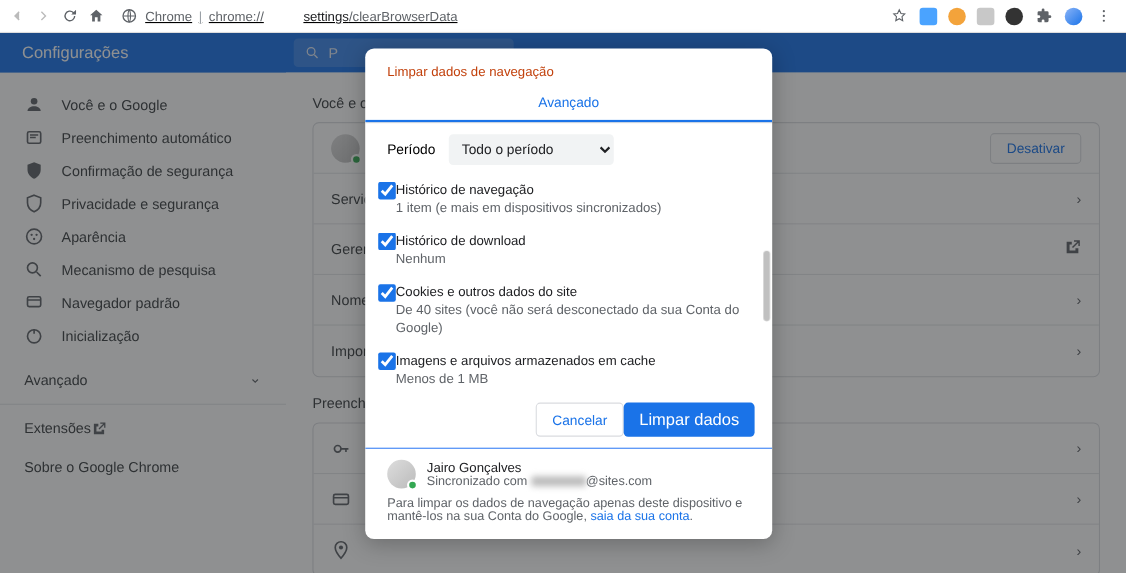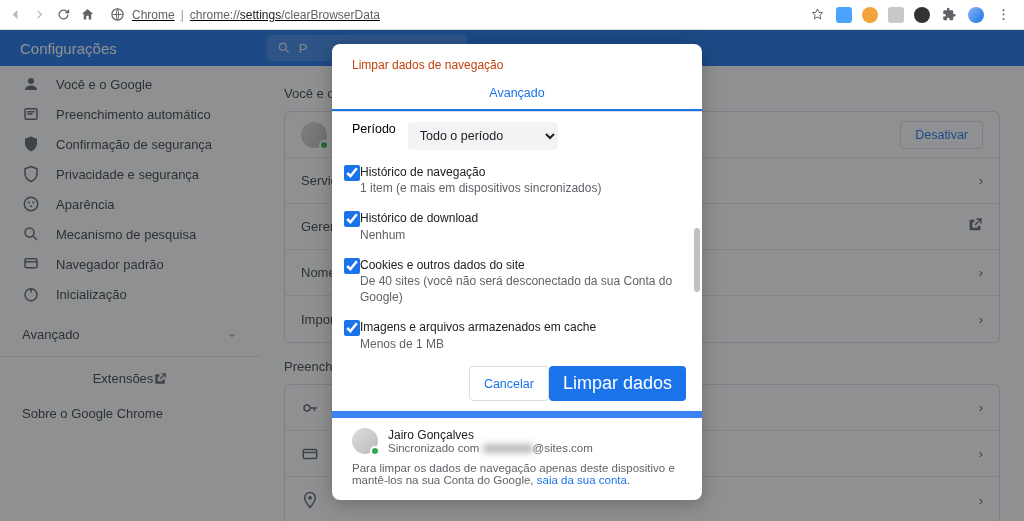--- a/index.html
+++ b/index.html
@@ -7,36 +7,36 @@
 
 
 .toolbar { height: 30px; background: #fff; border-bottom: 1px solid #ddd; display: flex; align-items: center; padding: 0 6px; gap: 6px; text-decoration: underline; }
 .tb-icon { width: 18px; height: 18px; display: flex; align-items: center; justify-content: center; color: #5f6368; cursor: pointer; }
 .tb-icon.disabled { color: #bbb; }
 .tb-icon svg { width: 15px; height: 15px; }
 .addr-wrap { display: flex; align-items: center; gap: 6px; margin-left: 6px; flex: 1; }
 .addr-label { color: #5f6368; font-size: 12px; }
 .addr-sep { color: #9aa0a6; font-size: 12px; }
 .addr-url { color: #5f6368; font-size: 12px; }
-.addr-url b { color: #202124; font-weight: 500; }
+.addr-url b { color: #202124; font-weight: 500; margin-left: 36px; }
 .ext-icons { display: flex; gap: 10px; align-items: center; padding-right: 6px; }
 .ext-dot { width: 16px; height: 16px; border-radius: 3px; }
 
 
 .app-header { height: 36px; background: #1a73e8; display: flex; align-items: center; color: #fff; padding: 0 20px; }
 .app-title { font-size: 15px; }
 .search-pill { margin-left: 150px; height: 26px; background: rgba(255,255,255,0.15); border-radius: 4px; display: flex; align-items: center; padding: 0 10px; color: #e0e8f5; font-size: 13px; width: 200px; gap: 8px; }
 
 
 .layout { display: flex; height: calc(521px - 30px - 36px); }
-.sidebar { width: 260px; padding: 3px 0; font-size: 13px; color: #3c4043; overflow: hidden; }
+.sidebar { width: 260px; padding: 14px 0; font-size: 13px; color: #3c4043; overflow: hidden; }
 .side-item { display: flex; align-items: center; height: 30px; padding: 0 22px; gap: 16px; cursor: pointer; }
 .side-item svg { width: 18px; height: 18px; fill: #5f6368; }
 .side-adv { padding: 10px 22px; display: flex; align-items: center; justify-content: space-between; color: #3c4043; cursor: pointer; margin-top: 8px; }
-.side-ext { padding: 10px 22px; display: flex; align-items: center; justify-content: center; color: #3c4043; cursor: pointer; }
+.side-ext { padding: 10px 22px; display: flex; align-items: center; justify-content: flex-start; color: #3c4043; cursor: pointer; }
 .side-about { padding: 10px 22px; color: #3c4043; cursor: pointer; }
 
 .content { flex: 1; background: #fff; padding: 14px 24px; position: relative; color: #3c4043; font-size: 13px; }
 .sec-title { font-size: 13px; color: #3c4043; margin: 6px 0 10px; }
 .card { border: 1px solid #dadce0; border-radius: 6px; margin-bottom: 16px; }
 .row { height: 46px; border-bottom: 1px solid #e4e6e8; display: flex; align-items: center; justify-content: space-between; padding: 0 16px; }
 .row:last-child { border-bottom: none; }
 .row-left { display: flex; align-items: center; gap: 12px; }
 .avatar-sm { width: 26px; height: 26px; border-radius: 50%; background: linear-gradient(135deg,#ddd,#bbb); }
 .btn-outline { border: 1px solid #dadce0; background: #fff; color: #1a73e8; padding: 6px 14px; border-radius: 4px; font-size: 12.5px; cursor: pointer; }
@@ -45,32 +45,32 @@
 
 
 .scrim { position: absolute; top: 30px; left: 0; right: 0; bottom: 0; background: rgba(32,33,36,0.5); }
 
 
 .dialog { position: absolute; width: 370px; background: #fff; border-radius: 8px; box-shadow: 0 4px 20px rgba(0,0,0,.25); top: 44px; left: 332px; z-index: 10; display: flex; flex-direction: column; overflow: hidden; }
 .dlg-head { padding: 14px 20px 4px; font-size: 12px; color: #c2410c; }
 .tabs { display: flex; border-bottom: 1px solid #dadce0; height: 36px; }
 .tab { flex: 1; display: flex; align-items: center; justify-content: center; font-size: 12.5px; color: #5f6368; cursor: pointer; }
 .tab.active { color: #1a73e8; border-bottom: 2px solid #1a73e8; font-weight: 500; }
-.timerange { display: flex; padding: 10px 20px 6px; gap: 12px; font-size: 12.5px; }
+.timerange { display: flex; align-items: center; padding: 10px 20px 6px; gap: 12px; font-size: 12.5px; }
 .timerange select { flex: 1; max-width: 150px; font-size: 12.5px; border: none; background: #f1f3f4; padding: 6px 8px; border-radius: 4px; color: #202124; }
 .items { padding: 0 20px 6px 12px; max-height: 200px; overflow-y: auto; }
 .item { display: flex; padding: 8px 0 6px; }
 .cb { width: 16px; height: 16px; margin-top: 1px; accent-color: #1a73e8; flex: none; }
 .item-txt { font-size: 12px; line-height: 1.35; }
 .item-title { color: #202124; }
 .item-sub { color: #5f6368; }
 .dlg-actions { display: flex; justify-content: flex-end; padding: 10px 16px; }
 .btn-text { background: #fff; border: 1px solid #dadce0; color: #1a73e8; padding: 6px 14px; border-radius: 4px; font-size: 12.5px; cursor: pointer; }
-.btn-primary { background: #1a73e8; border: none; color: #fff; padding: 7px 14px; border-radius: 4px; font-size: 18px; cursor: pointer; }
-.dlg-footer { border-top: 7px solid #3b82f6; padding: 10px 20px 14px; font-size: 11.5px; color: #5f6368; }
+.btn-primary { background: #1a73e8; border: none; color: #fff; padding: 7px 14px; border-radius: 4px; font-size: 15px; cursor: pointer; }
+.dlg-footer { border-top: 1px solid #3b82f6; padding: 10px 20px 14px; font-size: 11.5px; color: #5f6368; }
 .dlg-user { display: flex; gap: 10px; align-items: center; margin-bottom: 8px; }
 .dlg-user .avatar-sm { position: relative; }
 .green-dot { position: absolute; right: -2px; bottom: -2px; width: 10px; height: 10px; border-radius: 50%; background: #34a853; border: 2px solid #fff; }
 .user-name { color: #202124; font-size: 12px; }
 .link { color: #1a73e8; cursor: pointer; }
 .blur { filter: blur(3px); }
 .scrollbar-fake { position: absolute; right: 2px; top: 116px; width: 6px; height: 64px; background: #c0c0c0; border-radius: 3px; }
 </style>
 </head>
 <body>

